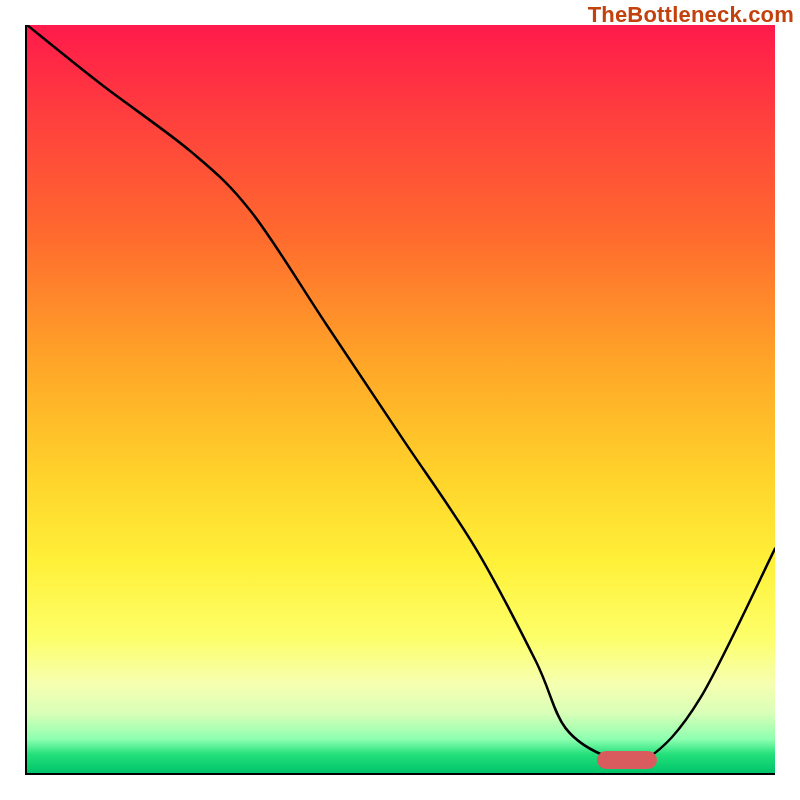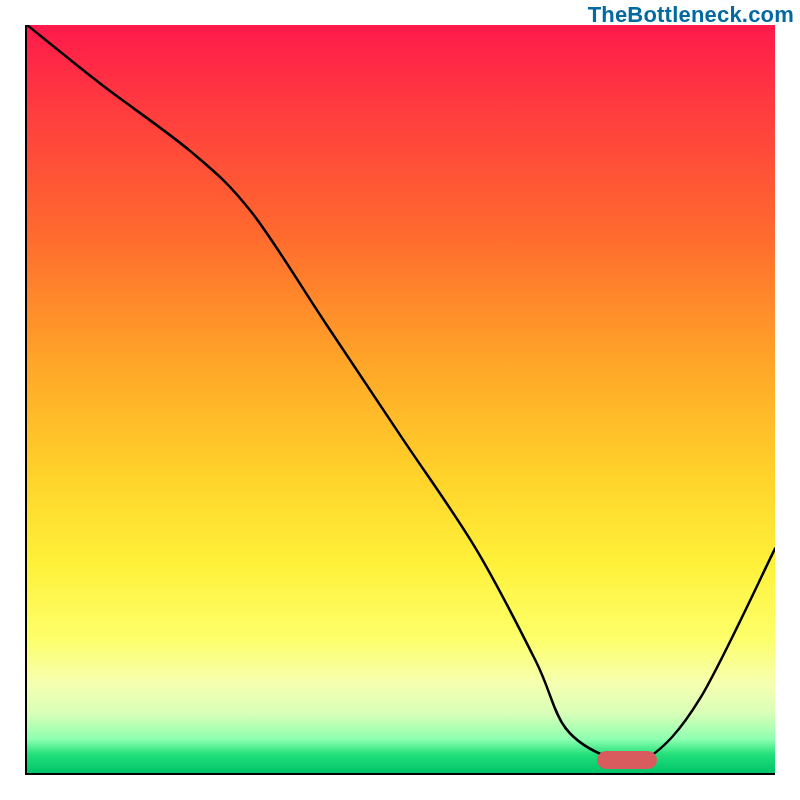--- a/index.html
+++ b/index.html
@@ -15,21 +15,21 @@
     position: relative;
     width: 800px;
     height: 800px;
   }
   .watermark {
     position: absolute;
     top: 2px;
     right: 6px;
     font-size: 22px;
     font-weight: 600;
-    color: #0369a1;
+    color: #c2410c;
     letter-spacing: 0.2px;
     z-index: 10;
   }
   .plot-area {
     position: absolute;
     left: 25px;
     top: 25px;
     width: 750px;
     height: 750px;
     box-sizing: border-box;

